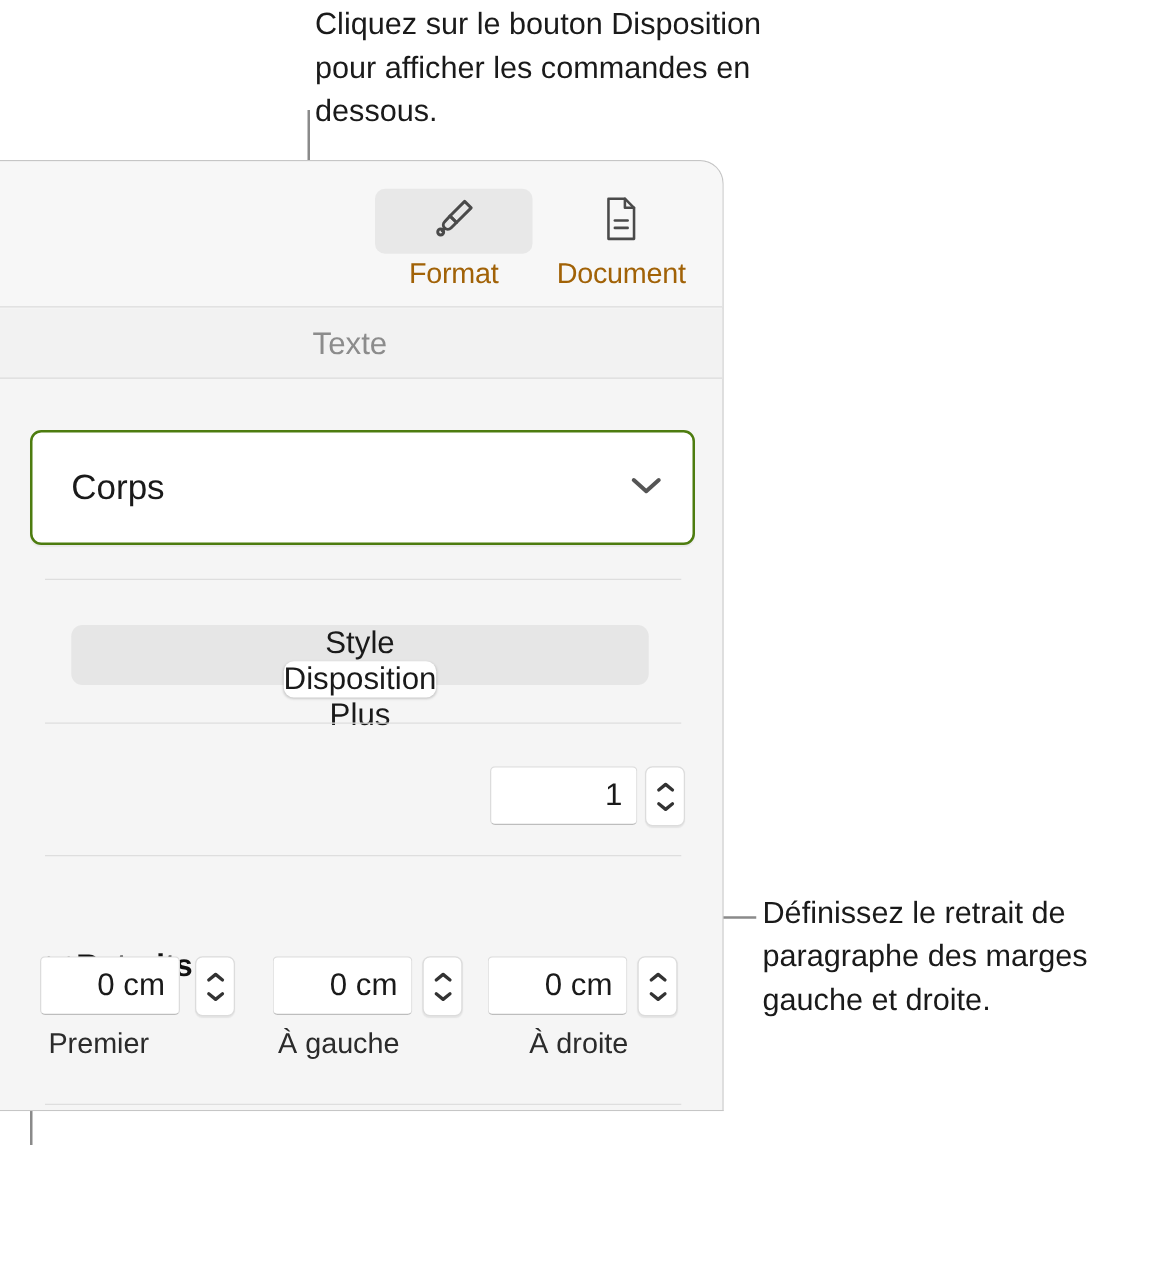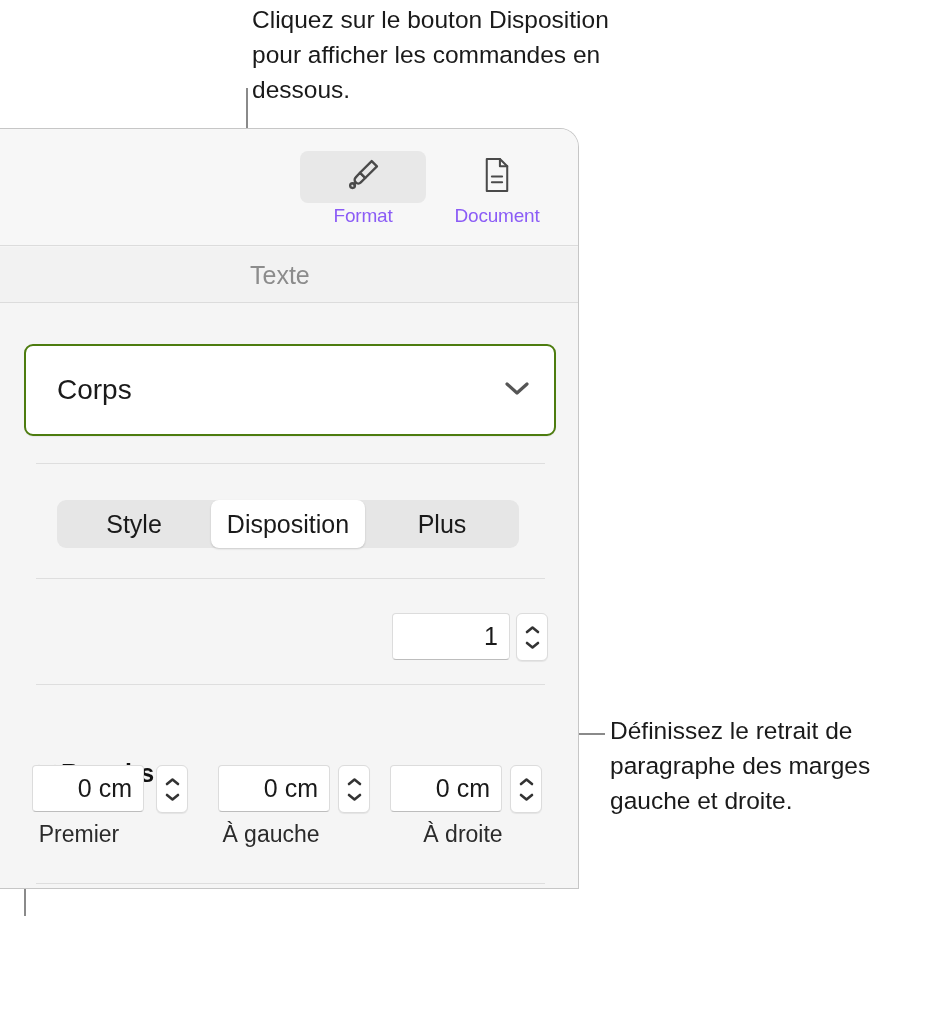--- a/index.html
+++ b/index.html
@@ -56,21 +56,21 @@
   }
   #tool-format   { left: 358px; }
   #tool-document { left: 492px; }
   .tool-icon-wrap {
     width: 126px; height: 52px;
     display: flex; align-items: center; justify-content: center;
     border-radius: 8px;
   }
   #tool-format .tool-icon-wrap { background: #e8e8e8; }
   .tool-label {
-    font-size: 19px; color: #8b5cf6;
+    font-size: 23px; color: #a16207;
     letter-spacing: -0.2px;
   }
 
   
   #section-bar {
     position: absolute; left: 0; top: 118px;
     width: 638px; height: 56px;
     background: #f2f2f2;
     border-bottom: 1px solid #dcdcdc;
   }
@@ -106,21 +106,21 @@
   #sep-2 { top: 449px; }
   #sep-3 { top: 555px; }
   #sep-4 { top: 754px; }
 
   
   #segmented {
     position: absolute; left: 117px; top: 371px;
     width: 462px; height: 48px;
     background: #e6e6e6;
     border-radius: 9px;
-    display: flex; align-items: center;
+    display: flex; align-items: center; flex-direction: column;
   }
   .seg {
     flex: 1; height: 48px;
     display: flex; align-items: center; justify-content: center;
     font-size: 25px; color: #1a1a1a;
     cursor: default;
   }
   .seg.selected {
     background: #ffffff;
     border-radius: 8px;

